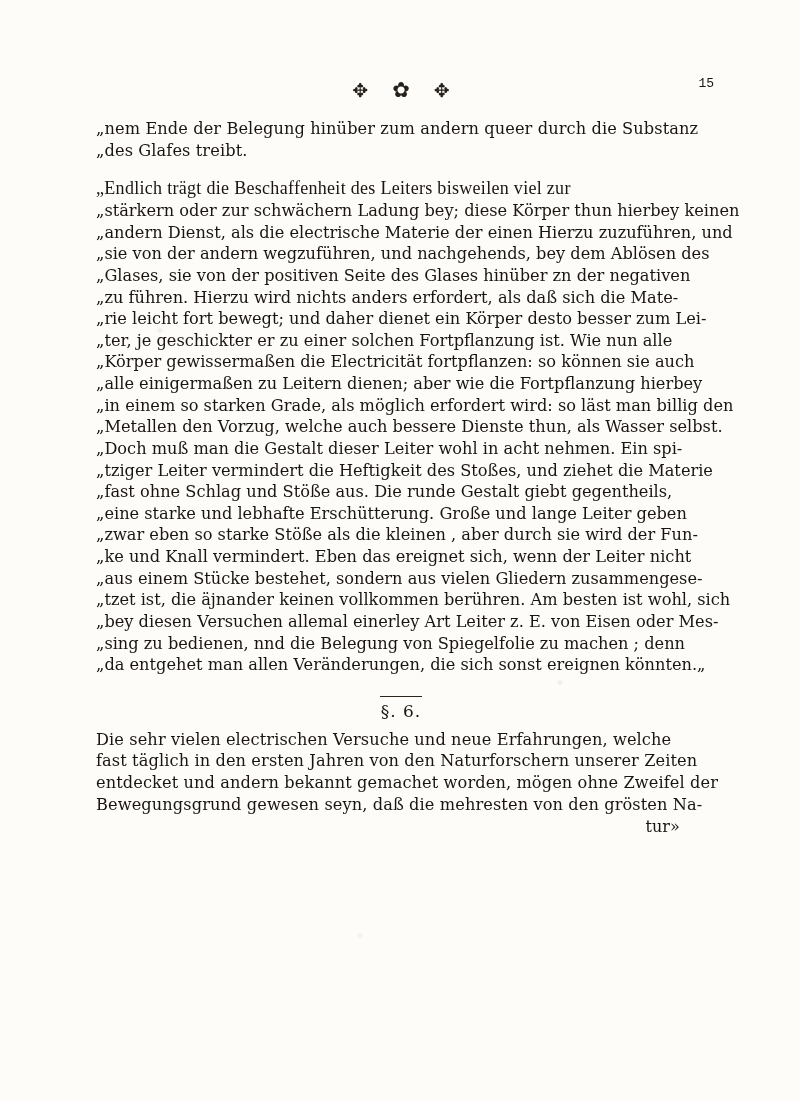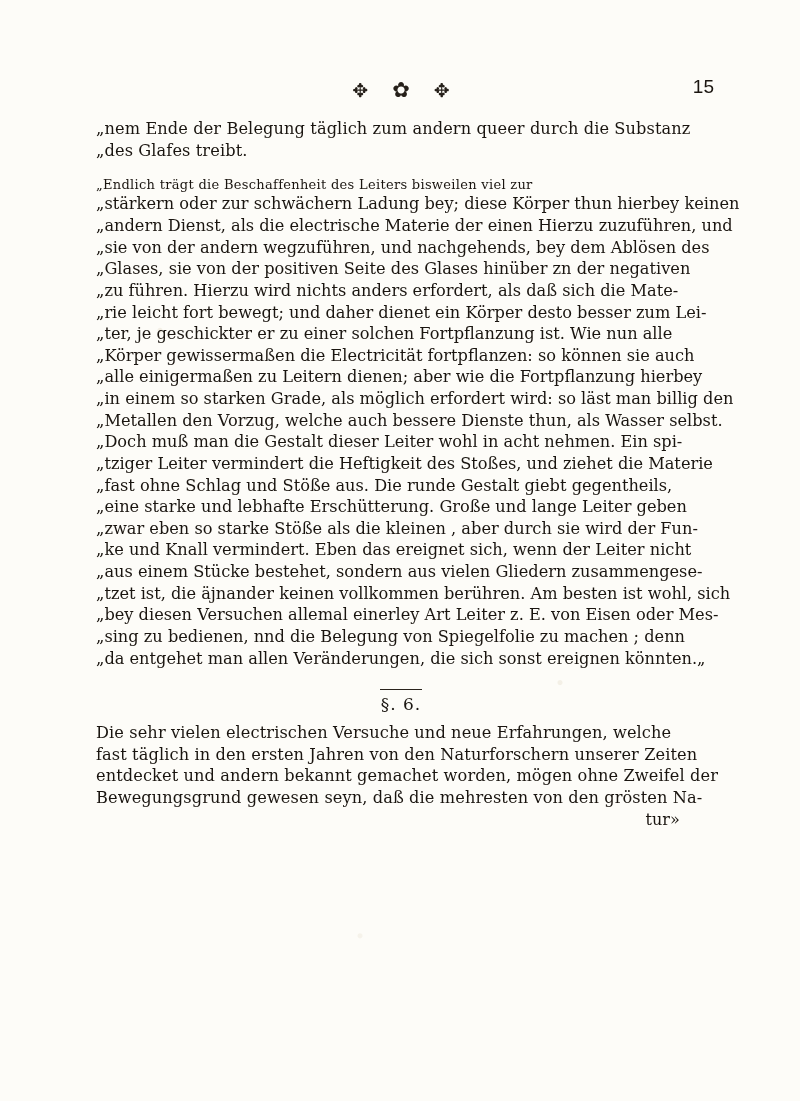--- a/index.html
+++ b/index.html
@@ -45,22 +45,22 @@
     color: #26201a;
     margin: 0 12px;
     letter-spacing: 0;
   }
   .orn.small { font-size: 19px; }
   .orn.mid   { font-size: 21px; }
   .page-num {
     position: absolute;
     right: -8px;
     top: 6px;
-    font-size: 19px;
-    font-family: Liberation Sans, sans-serif;
+    font-size: 13px;
+    font-family: Liberation Mono, monospace;
   }
   
   .para {
     font-size: 16.2px;
     line-height: 1.33;
     text-align: justify;
     margin: 0;
     letter-spacing: 0.1px;
   }
   .para.first {
@@ -70,22 +70,23 @@
     margin-top: 15px;
     font-size: 16.2px;
     line-height: 1.335;
     text-align: justify;
   }
   .line {
     display: block;
     white-space: nowrap;
   }
   .big {
-    font-size: 13px;
+    font-size: 18px;
     letter-spacing: 0.3px;
+    font-family: Liberation Serif, serif;
   }
   .sect {
     text-align: center;
     margin-top: 20px;
     margin-bottom: 8px;
     font-size: 17px;
     letter-spacing: 1px;
   }
   .sect .rule {
     display: block;
@@ -109,21 +110,21 @@
   <div class="content">
 
     <div class="header">
       <span class="orn small">✥</span>
       <span class="orn mid">✿</span>
       <span class="orn small">✥</span>
       <span class="page-num">15</span>
     </div>
 
     <div class="para first">
-      <span class="line">„nem Ende der Belegung täglich zum andern queer durch die Substanz</span>
+      <span class="line">„nem Ende der Belegung hinüber zum andern queer durch die Substanz</span>
       <span class="line">„des Glafes treibt.</span>
     </div>
 
     <div class="blockquote">
       <span class="line big">„Endlich trägt die Beschaffenheit des Leiters bisweilen viel zur</span>
       <span class="line">„stärkern oder zur schwächern Ladung bey; diese Körper thun hierbey keinen</span>
       <span class="line">„andern Dienst, als die electrische Materie der einen Hierzu zuzuführen, und</span>
       <span class="line">„sie von der andern wegzuführen, und nachgehends, bey dem Ablösen des</span>
       <span class="line">„Glases, sie von der positiven Seite des Glases hinüber zn der negativen</span>
       <span class="line">„zu führen. Hierzu wird nichts anders erfordert, als daß sich die Mate-</span>

